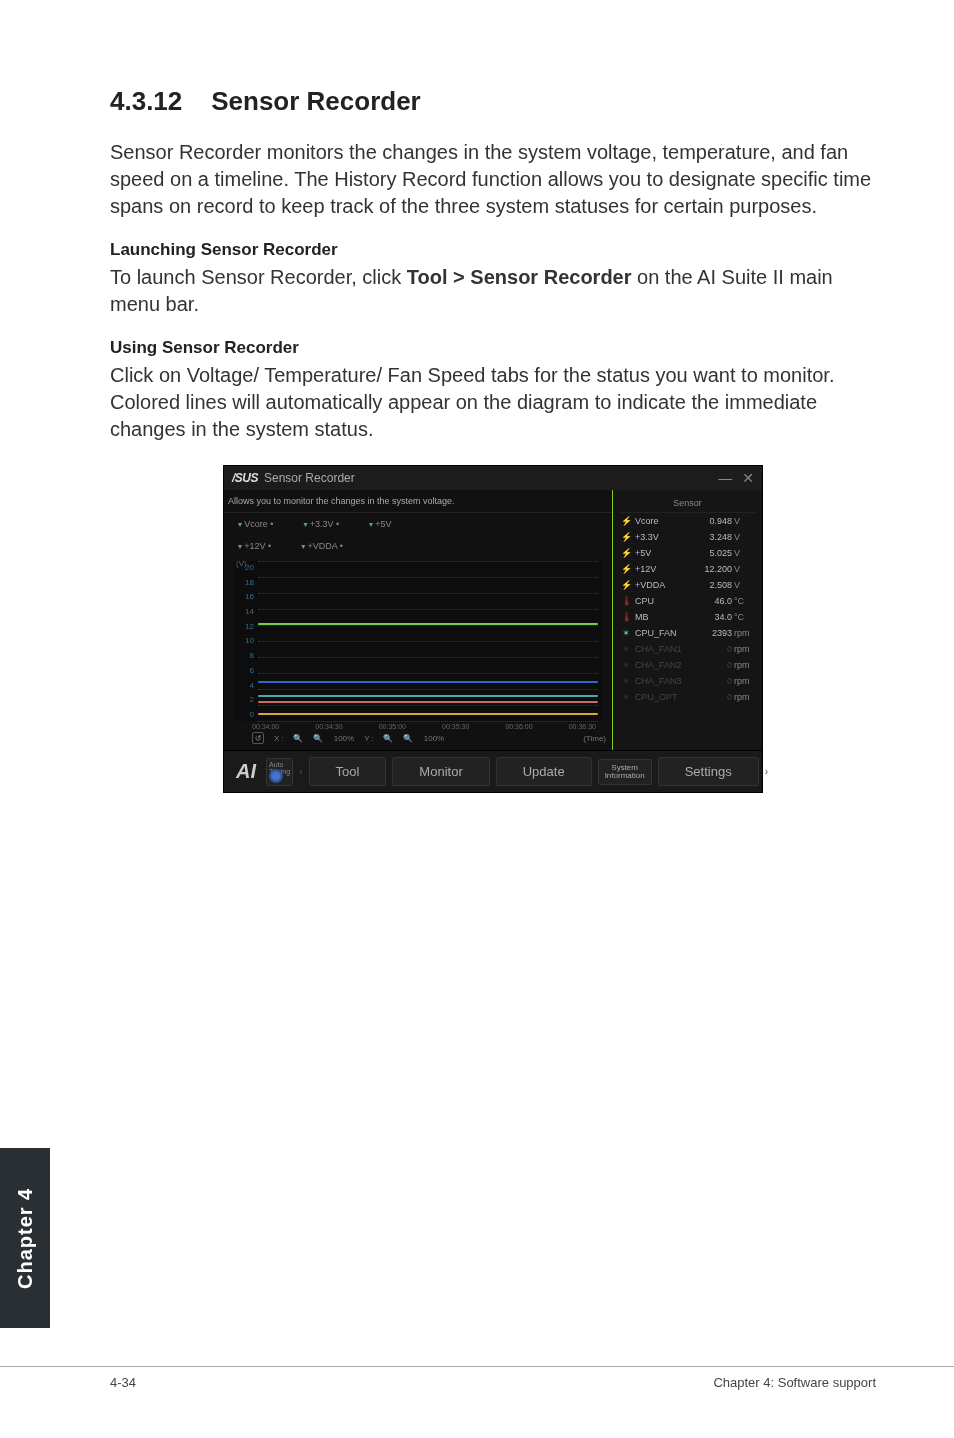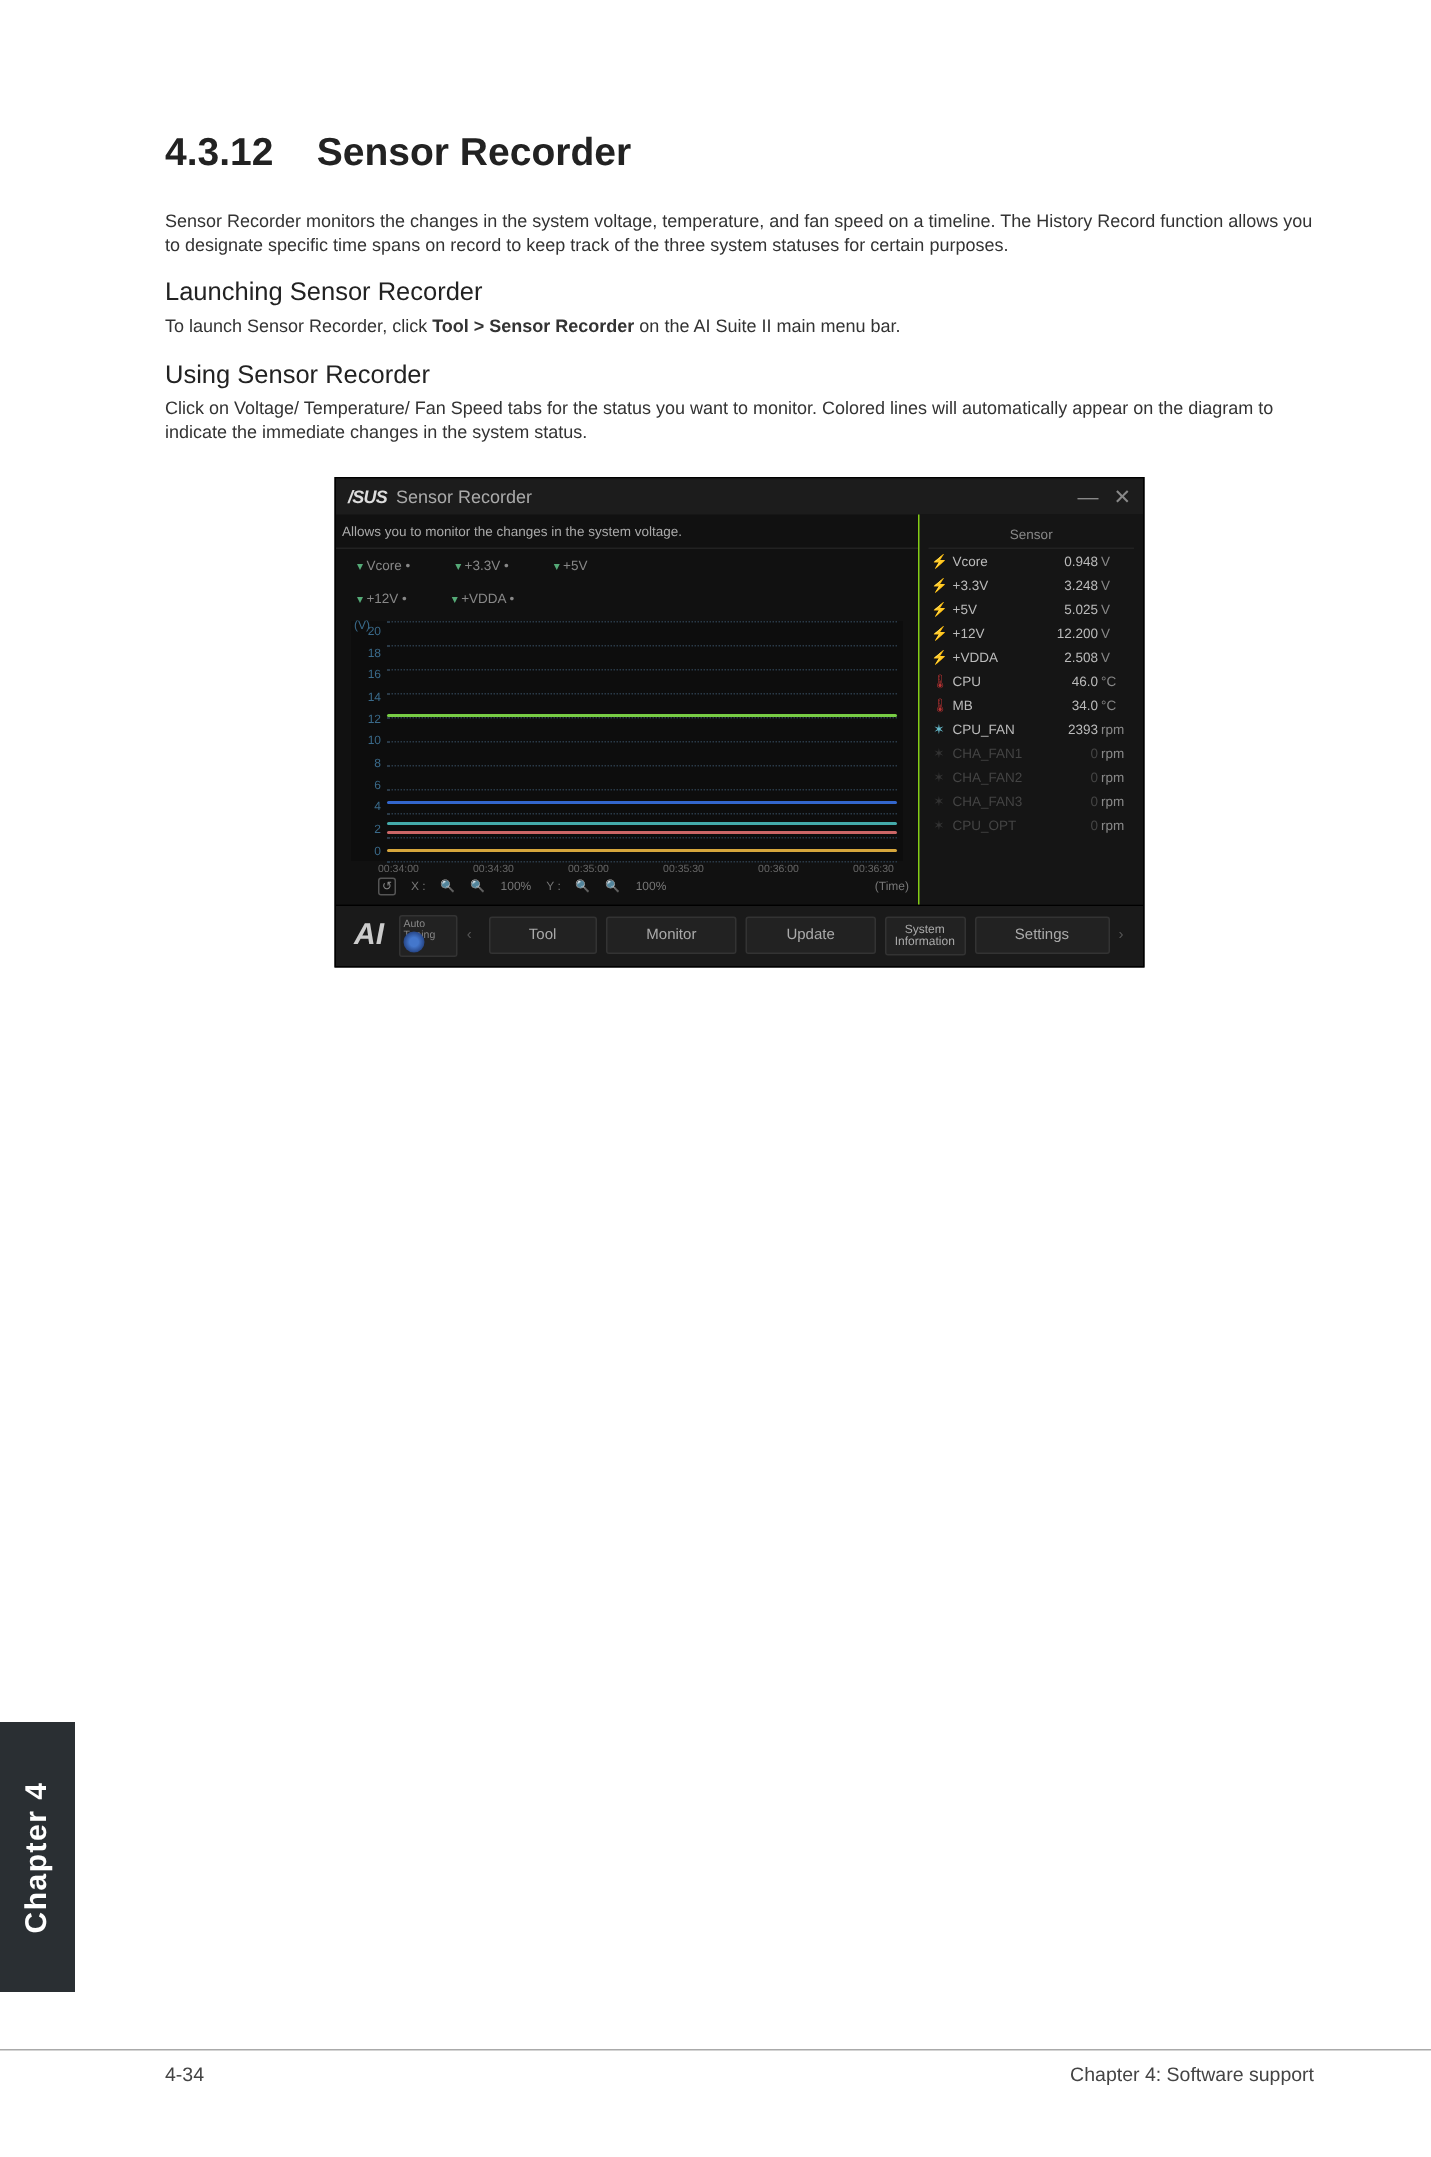--- a/index.html
+++ b/index.html
@@ -13,29 +13,29 @@
   }
   .page {
     padding: 86px 78px 40px 110px;
   }
   h2.section-heading {
     font-size: 26px;
     font-weight: bold;
     margin-bottom: 22px;
   }
   p.body-text {
-    font-size: 12px;
+    font-size: 20px;
     line-height: 1.35;
     color: #333;
     margin-bottom: 14px;
   }
   h3.subheading {
     font-size: 17px;
-    font-weight: normal;
-    margin-top: 8px;
+    font-weight: bold;
+    margin-top: 20px;
     margin-bottom: 4px;
   }
   
   .app-shot {
     width: 540px;
     margin: 22px auto 0 auto;
     background: #111;
     border: 1px solid #000;
     font-size: 9px;
     color: #bbb;
@@ -190,21 +190,21 @@
   .ai-logo {
     font-style: italic;
     font-weight: bold;
     color: #ccc;
     font-size: 20px;
     padding: 0 4px;
   }
   .bb-btn {
     flex: 0 0 auto;
     padding: 6px 26px;
-    font-size: 10px;
+    font-size: 13px;
     color: #aaa;
     background: #222;
     border: 1px solid #333;
     border-radius: 2px;
     text-align: center;
   }
   .bb-btn.small { padding: 4px 6px; font-size: 8px; }
   .bb-auto {
     width: 46px;
     font-size: 7px;

